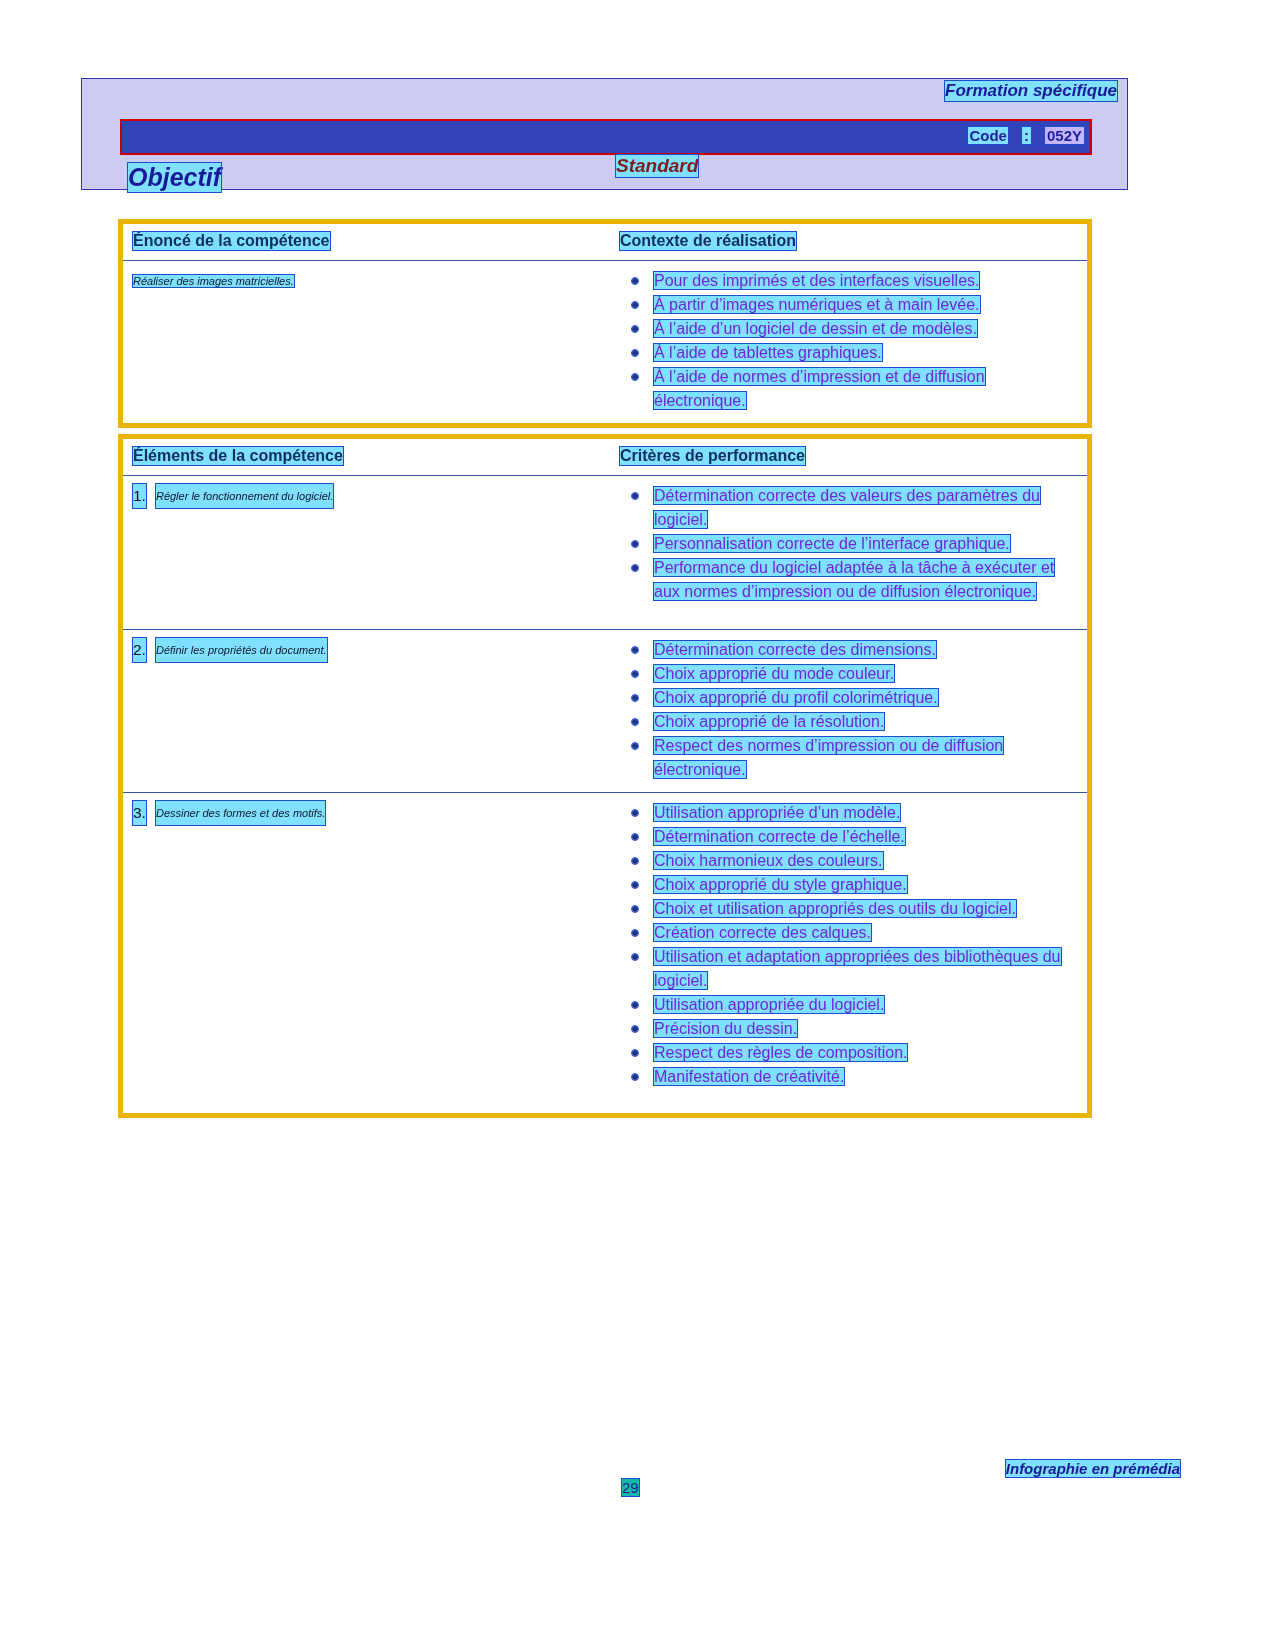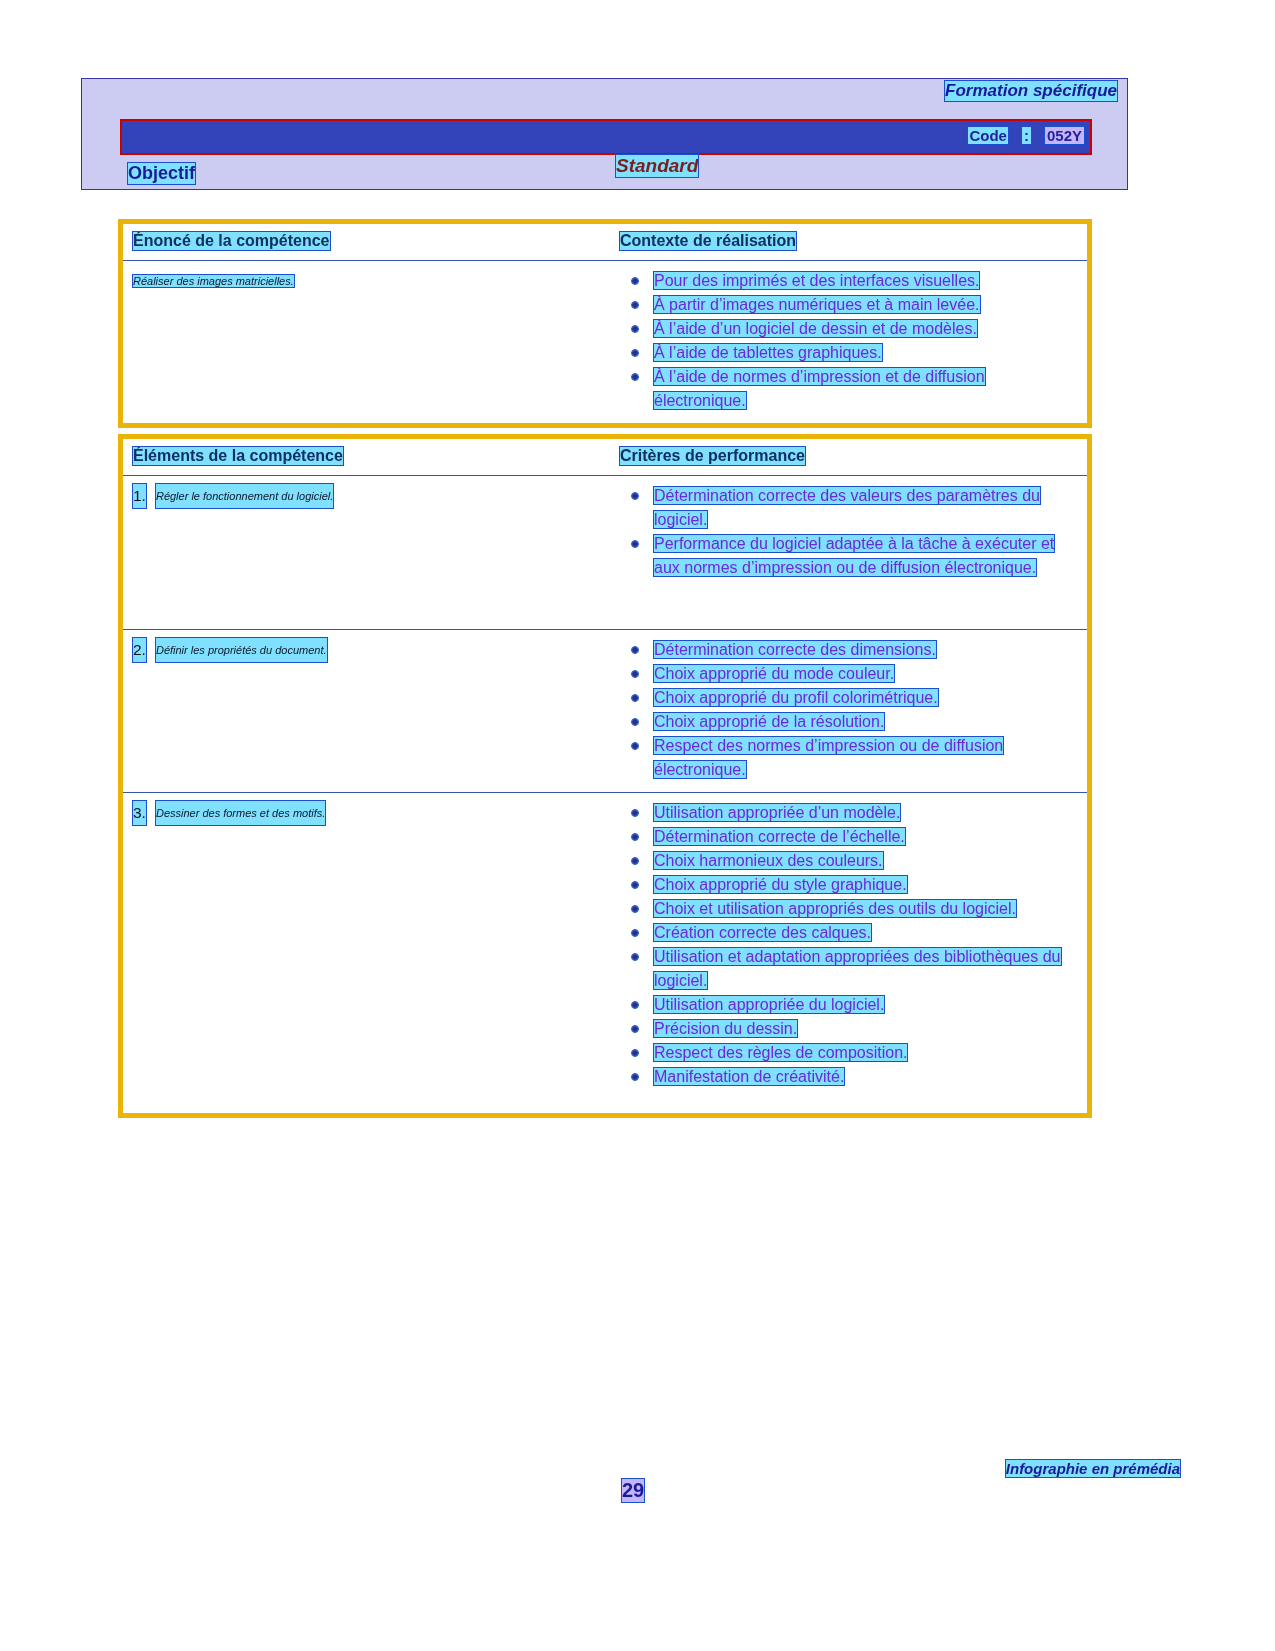--- a/index.html
+++ b/index.html
@@ -85,22 +85,23 @@
     color: #22229a;
     background: #c4b5fd;
     outline: 1px solid #1a4fd0;
     padding: 0 2px;
     white-space: nowrap;
   }
   .hdr-objectif {
     position: absolute;
     left: 46px;
     top: 84px;
-    font-size: 18px;
-    font-weight: bold;
+    font-size: 25px;
+    font-weight: bold;
+    font-style: italic;
     color: #1a1a99;
     background: #7fe0ff;
     outline: 1px solid #1a4fd0;
   }
   .hdr-standard {
     position: absolute;
     left: 534px;
     top: 76px;
     font-size: 19px;
     font-weight: bold;
@@ -203,24 +204,24 @@
     outline: 1px solid #1a4fd0;
     display: inline;
     line-height: 24px;
   }
 
   
   .page-num {
     position: absolute;
     left: 622px;
     top: 1479px;
-    font-size: 20px;
-    font-weight: bold;
+    font-size: 15px;
+    font-weight: normal;
     color: #1a1a99;
-    background: #c4b5fd;
+    background: #14b8a6;
     outline: 1px solid #1a4fd0;
   }
   .footer-right {
     position: absolute;
     right: 95px;
     top: 1460px;
     font-size: 15px;
     font-weight: bold;
     font-style: italic;
     color: #1a1a99;
@@ -277,20 +278,21 @@
     <div class="row" style="min-height:153px;">
       <div class="cell-left">
         <div class="numbered">
           <span class="num">1.</span>
           <span class="item-text">Régler le fonctionnement du logiciel.</span>
         </div>
       </div>
       <div class="cell-right">
         <ul class="bullets">
           <li><span class="dot"></span><span class="btxt">Détermination correcte des valeurs des paramètres du logiciel.</span></li>
+          <li><span class="dot"></span><span class="btxt">Personnalisation correcte de l’interface graphique.</span></li>
           <li><span class="dot"></span><span class="btxt">Performance du logiciel adaptée à la tâche à exécuter et aux normes d’impression ou de diffusion électronique.</span></li>
         </ul>
       </div>
     </div>
 
     <div class="row" style="min-height:156px;">
       <div class="cell-left">
         <div class="numbered">
           <span class="num">2.</span>
           <span class="item-text">Définir les propriétés du document.</span>

